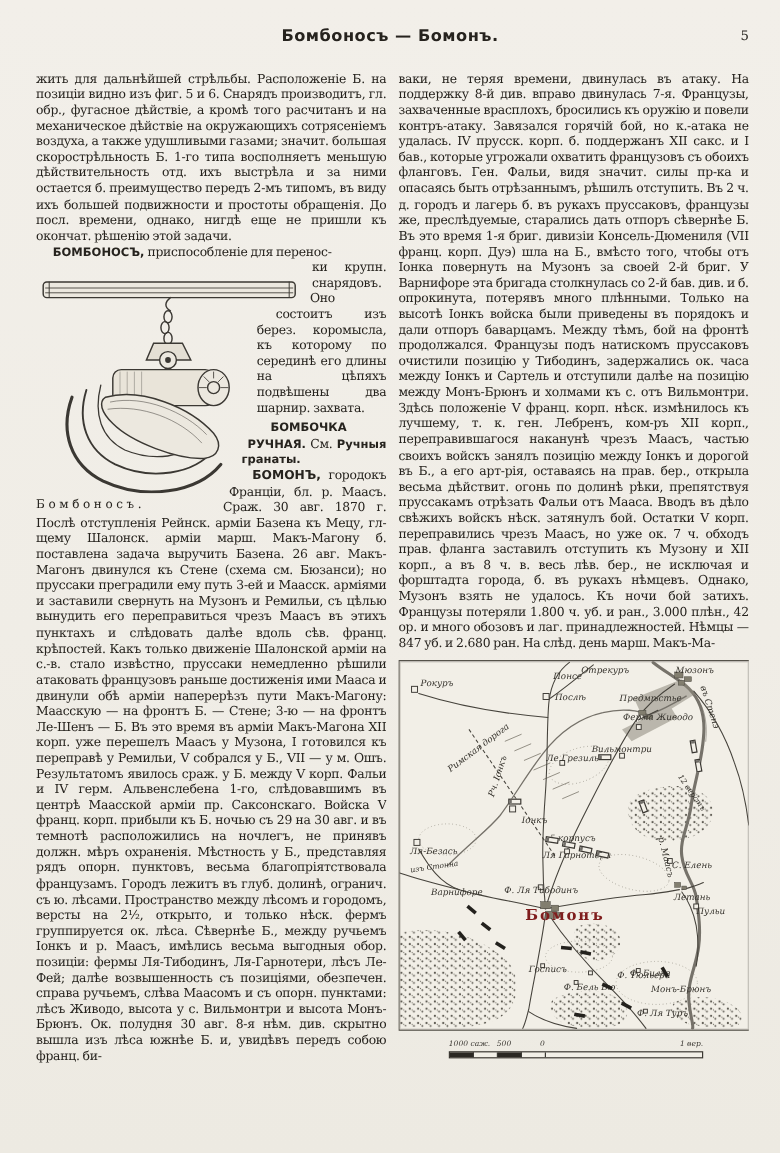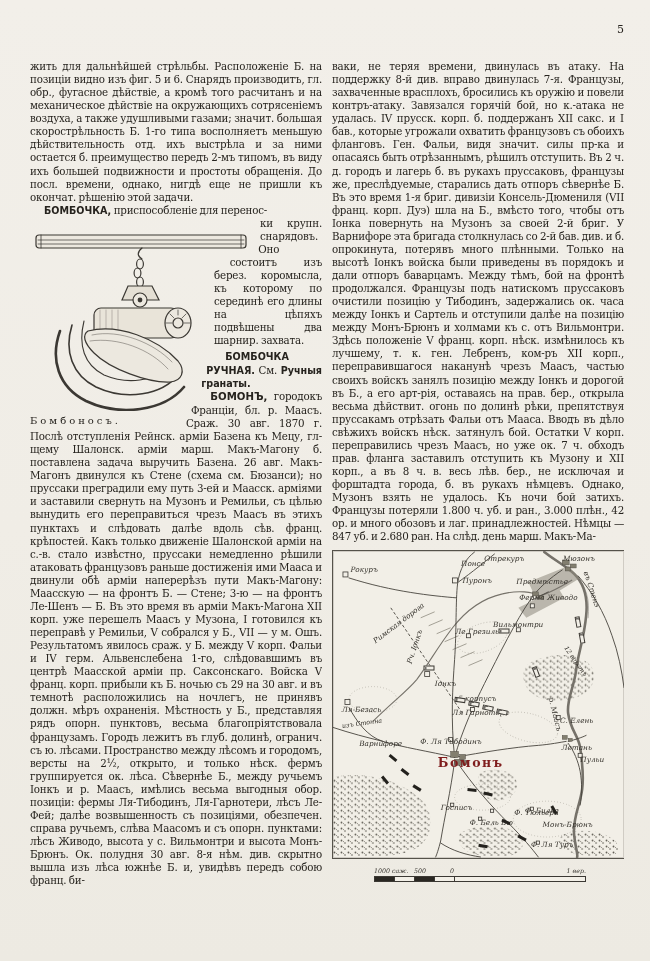--- a/index.html
+++ b/index.html
@@ -48,29 +48,30 @@
   .sbar .seg{width:19px;border-right:1px solid #3b3833;}
   .sbar .seg.dark{background:#2a2722;}
   .sbar .open{flex:1;}
 </style>
 </head>
 <body>
 
 <div class="page">
 
   <div class="running-head">
+    <div class="rh-title">Бомбоносъ — Бомонъ.</div>
     <div class="rh-num">5</div>
   </div>
 
   <div class="cols">
 
     <div class="col">
       <p class="noind">жить для дальнѣйшей стрѣльбы. Расположеніе Б. на позиціи видно изъ фиг. 5 и 6. Снарядъ производитъ, гл. обр., фугасное дѣйствіе, а кромѣ того расчитанъ и на механическое дѣйствіе на окружающихъ сотрясеніемъ воздуха, а также удушливыми газами; значит. большая скорострѣльность Б. 1-го типа восполняетъ меньшую дѣйствительность отд. ихъ выстрѣла и за ними остается б. преимущество передъ 2-мъ типомъ, въ виду ихъ большей подвижности и простоты обращенія. До посл. времени, однако, нигдѣ еще не пришли къ окончат. рѣшенію этой задачи.</p>
 
-      <p class="entry"><b class="hw">БОМБОЧКА,</b> <span>приспособленіе для перенос-</span></p>
+      <p class="entry"><b class="hw">БОМБОНОСЪ,</b> <span>приспособленіе для перенос-</span></p>
 
       <div class="figure">
         <svg width="224" height="192" viewBox="0 0 224 192">
           <g stroke="#3b3833" fill="none" stroke-width="1.2" stroke-linecap="round">
             <rect x="6" y="16" width="210" height="13" rx="3" fill="#ece8df"></rect>
             <line x1="8" y1="21" x2="214" y2="21" stroke-width="0.7"></line>
             <line x1="8" y1="25" x2="214" y2="25" stroke-width="0.7"></line>
             <path d="M11,16 v13 M211,16 v13" stroke-width="0.8"></path>
             <path d="M112,29 c-5,4 -5,8 0,11"></path>
             <ellipse cx="110" cy="45" rx="3.4" ry="5"></ellipse>
@@ -199,21 +200,21 @@
             <rect x="198" y="256" width="3.2" height="3.2"></rect>
             <rect x="204" y="290" width="3.2" height="3.2"></rect>
             <rect x="118" y="252" width="3.2" height="3.2"></rect>
           </g>
         </svg>
         <div class="map-labels" id="map-labels">
             <span style="left: 52%; top: 1%;">Отрекуръ</span>
             <span style="left: 79%; top: 1%;">Мюзонъ</span>
             <span style="left: 44%; top: 2.5%;">Понсе</span>
             <span style="left: 6%; top: 4.5%;">Рокуръ</span>
-            <span style="left: 44.5%; top: 8%;">Пуронъ</span>
+            <span style="left: 44.5%; top: 8%;">Послѣ</span>
             <span style="left: 63%; top: 8.5%;">Предмѣстье</span>
             <span style="left: 87%; top: 5%; transform: rotate(72deg);">въ Стенэ</span>
             <span style="left: 64%; top: 13.5%;">Ферма Живодо</span>
             <span style="left: 55%; top: 22.5%;">Вильмонтри</span>
             <span class="tiny" style="left: 80%; top: 30%; transform: rotate(55deg);">12 верстъ</span>
             <span style="left: 42%; top: 24.5%;">Ле Грезиль</span>
             <span style="left: 14%; top: 28%; transform: rotate(-37deg);">Римская дорога</span>
             <span style="left: 26%; top: 35%; transform: rotate(-72deg);">Рч. Іонкъ</span>
             <span style="left: 35%; top: 41.5%;">Іонкъ</span>
             <span style="left: 3%; top: 50%; text-align: center;">Ля-Безась</span>

